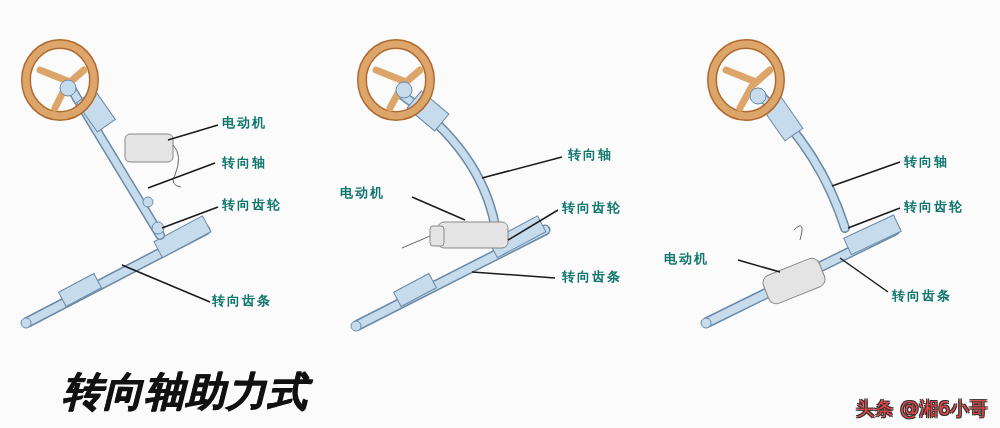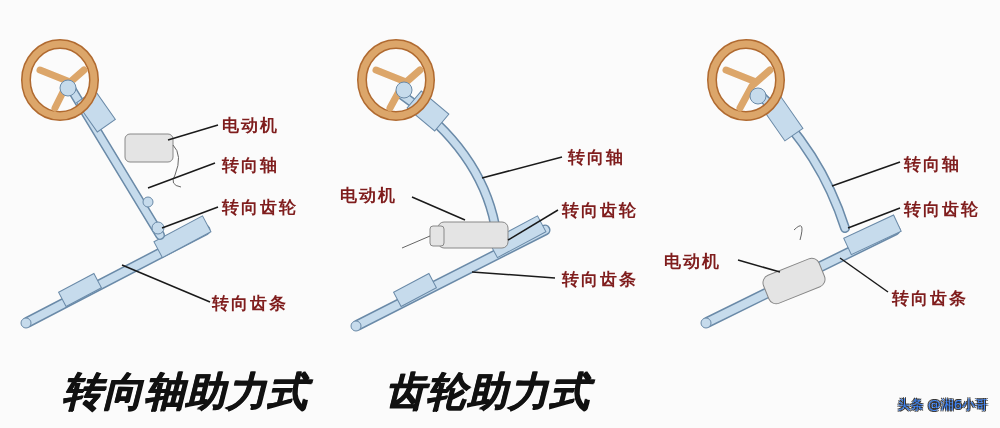--- a/index.html
+++ b/index.html
@@ -1,22 +1,22 @@
 <!DOCTYPE html>
 <html><head>
 <meta charset="utf-8">
 <style>
   html, body { margin: 0; padding: 0; background: #fbfbfb; }
   body { width: 1000px; height: 428px; position: relative; overflow: hidden; font-family: "DejaVu Sans", sans-serif; }
   .panel { position: absolute; top: 0; height: 428px; }
   .panel svg { position: absolute; top: 0; left: 0; }
-  .lbl { position: absolute; font-size: 17px; color: #7f1d1d; letter-spacing: 2px; white-space: nowrap; font-weight: bold; }
+  .lbl { position: absolute; font-size: 13px; color: #0f766e; letter-spacing: 2px; white-space: nowrap; font-weight: bold; }
   .title { position: absolute; top: 352px; font-size: 40px; font-weight: bold; color: #111; letter-spacing: 1px; font-style: italic; white-space: nowrap;
            text-shadow: 1px 0 0 #111, 0 1px 0 #111; margin-top: 12px; }
-  .watermark { position: absolute; right: 12px; top: 396px; font-size: 13px; color: #3b82f6; white-space: nowrap;
+  .watermark { position: absolute; right: 12px; top: 396px; font-size: 19px; color: #ef4444; white-space: nowrap;
                text-shadow: -1px -1px 0 #333, 1px -1px 0 #333, -1px 1px 0 #333, 1px 1px 0 #333; }
 </style>
 </head>
 <body>
 
 <div class="panel" style="left:0; width:330px;">
   <svg width="330" height="428">
 
     <g>
       <line x1="28" y1="322" x2="205" y2="230" stroke="#6a8aa8" stroke-width="11" stroke-linecap="round"></line>
@@ -85,21 +85,20 @@
     </g>
     <line x1="152" y1="178" x2="232" y2="157" stroke="#1a1a1a" stroke-width="1.5"></line>
     <line x1="82" y1="197" x2="135" y2="220" stroke="#1a1a1a" stroke-width="1.5"></line>
     <line x1="178" y1="240" x2="228" y2="210" stroke="#1a1a1a" stroke-width="1.5"></line>
     <line x1="142" y1="272" x2="225" y2="278" stroke="#1a1a1a" stroke-width="1.5"></line>
   </svg>
   <div class="lbl" style="left:238px; top:146px;">转向轴</div>
   <div class="lbl" style="left:10px; top:184px;">电动机</div>
   <div class="lbl" style="left:232px; top:199px;">转向齿轮</div>
   <div class="lbl" style="left:232px; top:268px;">转向齿条</div>
-  <div class="title" style="left:55px;">齿轮助力式</div>
 </div>
 
 <div class="panel" style="left:660px; width:340px;">
   <svg width="340" height="428">
     <g>
       <line x1="48" y1="322" x2="235" y2="230" stroke="#6a8aa8" stroke-width="11" stroke-linecap="round"></line>
       <line x1="48" y1="322" x2="235" y2="230" stroke="#c6dbec" stroke-width="8" stroke-linecap="round"></line>
       <rect x="185" y="226" width="55" height="18" fill="#c6dbec" stroke="#6a8aa8" transform="rotate(-25 212 235)"></rect>
       <circle cx="46" cy="323" r="5" fill="#c6dbec" stroke="#6a8aa8"></circle>
     </g>

